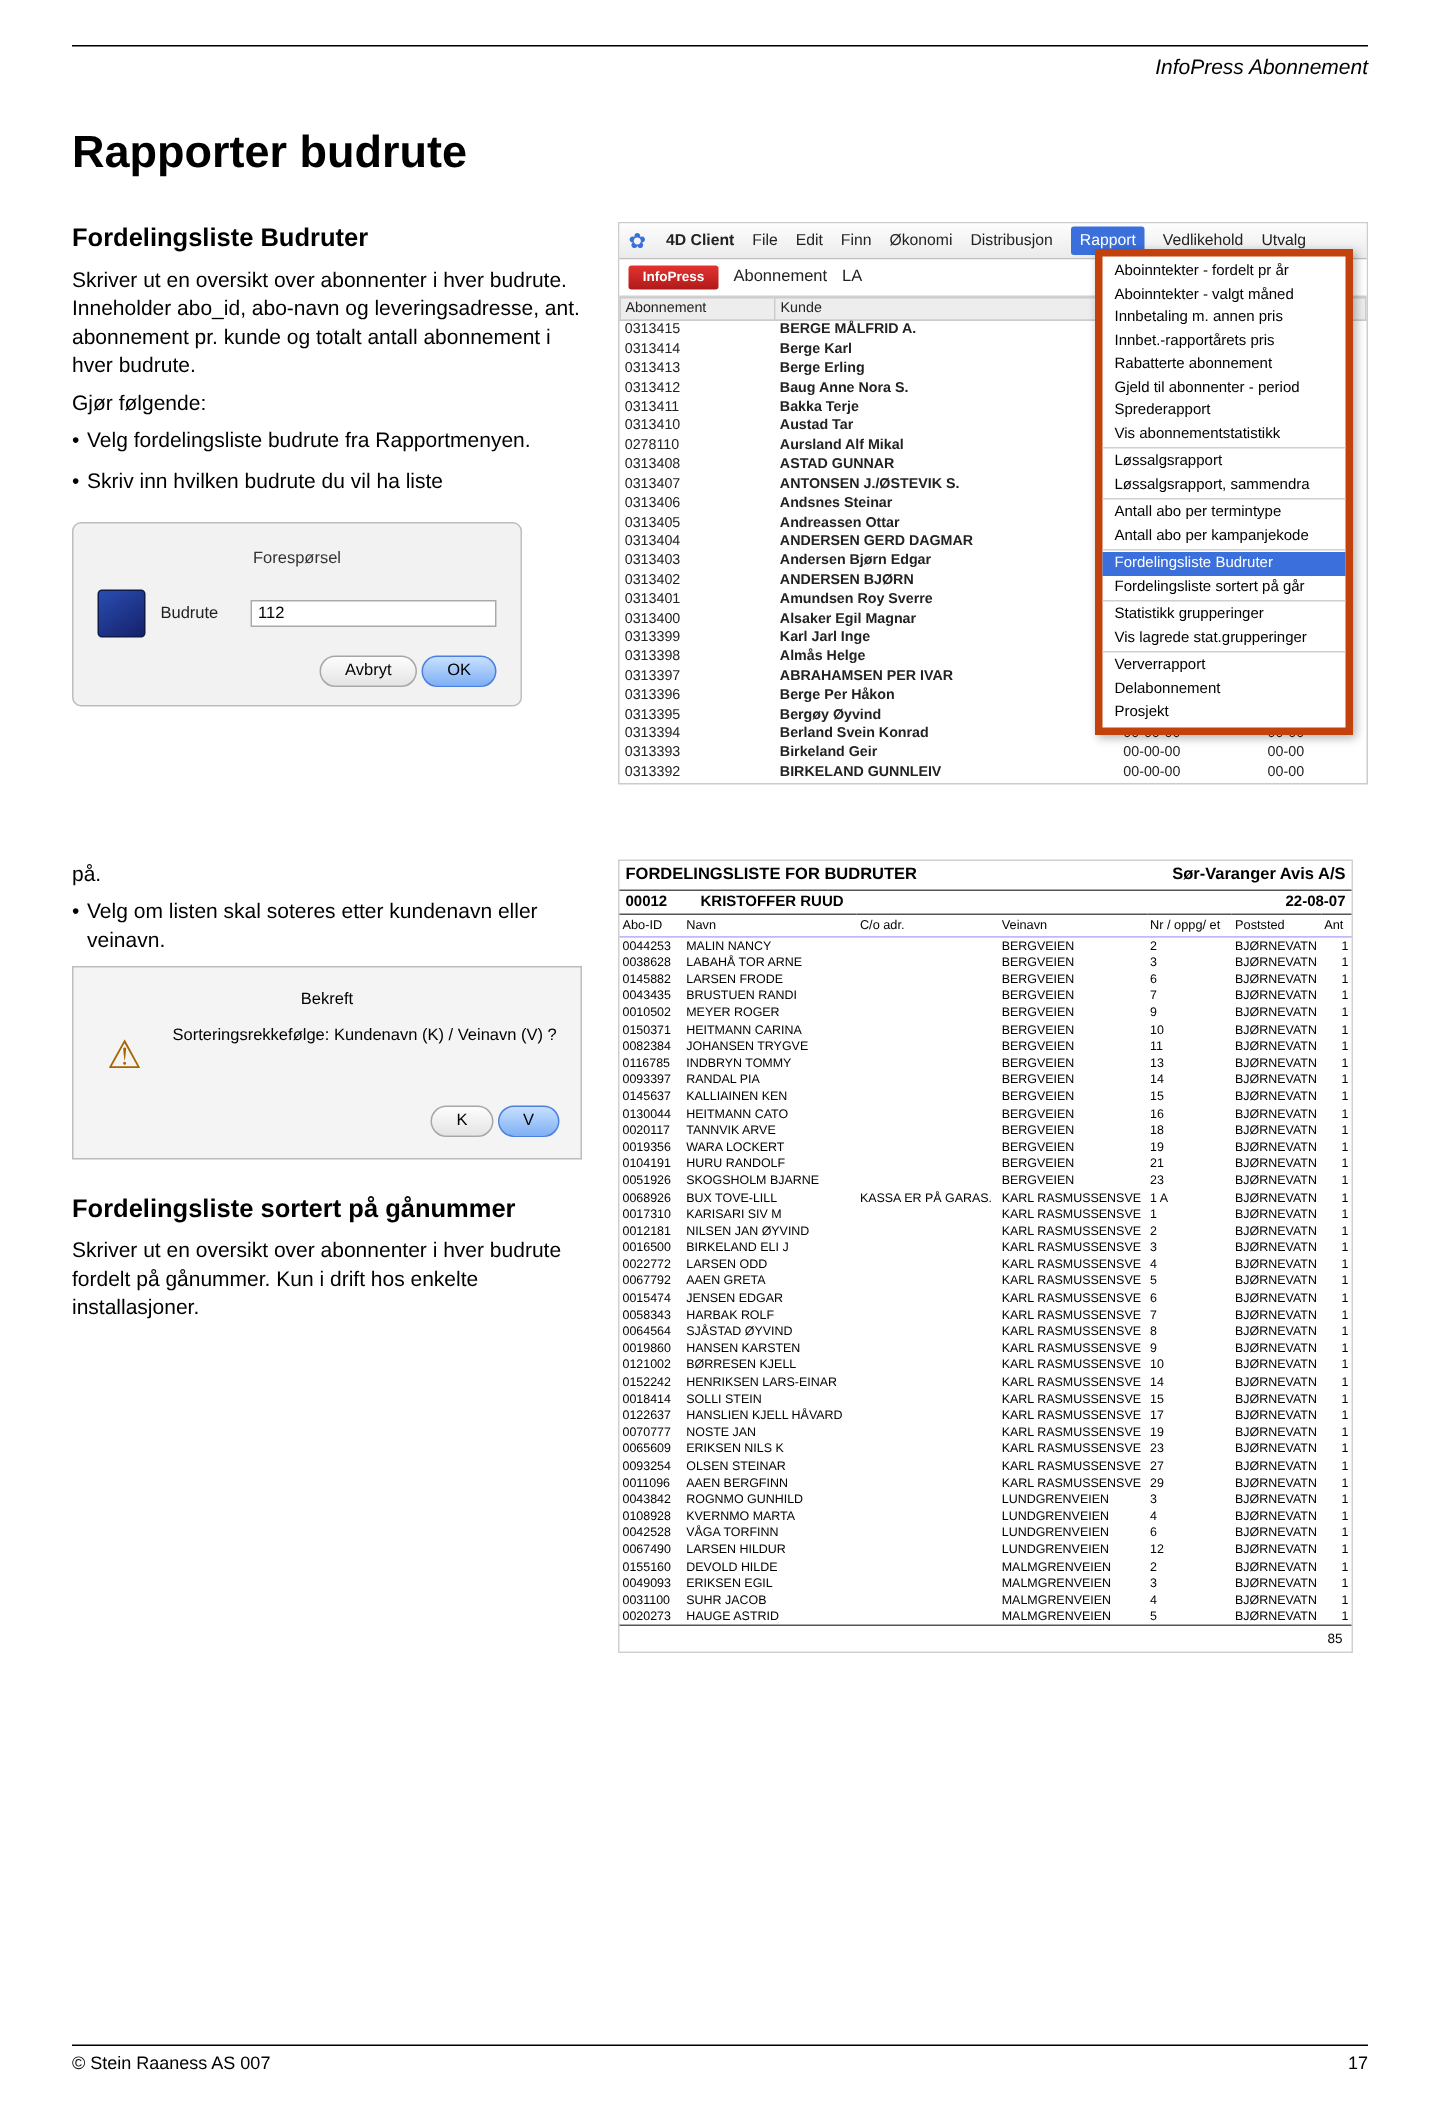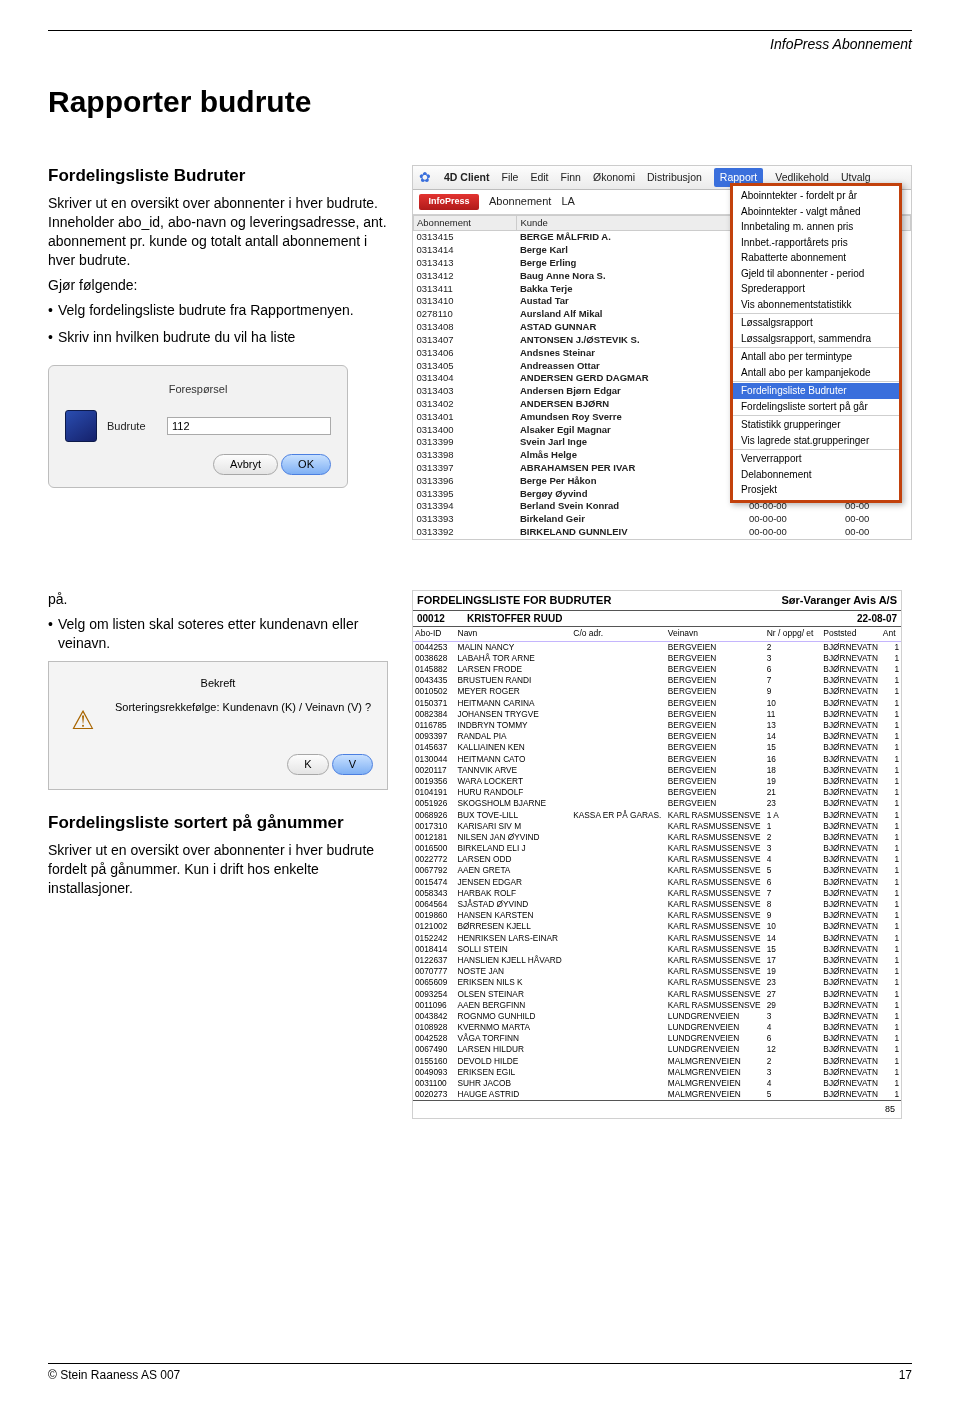--- a/index.html
+++ b/index.html
@@ -19,21 +19,21 @@
     text-align: right;
     font-size: 14px;
     font-style: italic;
     color: #000;
     margin-top: 4px;
     margin-bottom: 28px;
   }
   h1 {
     font-size: 30px;
     font-weight: 700;
-    margin-bottom: 43px;
+    margin-bottom: 26px;
   }
   h2 {
     font-size: 17px;
     font-weight: 700;
     margin-bottom: 6px;
   }
   .cols { display: flex; gap: 18px; }
   .col-left { flex: 0 0 346px; }
   .col-right { flex: 1; }
   p { margin-bottom: 6px; }
@@ -96,21 +96,21 @@
   .datagrid td {
     padding: 0 3px;
     font-size: 9.5px;
     white-space: nowrap;
   }
   .dropdown {
     position: absolute;
     right: 10px; top: 18px;
     width: 172px;
     background: #fff;
-    border: 3px solid #c2410c;
+    border: 5px solid #c2410c;
     box-shadow: 2px 2px 6px rgba(0,0,0,0.3);
     font-size: 10px;
     padding: 2px 0;
   }
   .dropdown div { padding: 1px 8px; white-space: nowrap; }
   .dropdown .sep { border-top: 1px solid #cfcfcf; margin: 1px 0; height: 0; padding: 0; }
   .dropdown .hl { background: #3a6fdc; color: #fff; }
   .shot-wrap { position: relative; }
   
   .dlg {
@@ -377,21 +377,21 @@
                 <td>00-00</td>
               </tr>
               <tr>
                 <td>0313400</td>
                 <td style="font-weight: 700;">Alsaker Egil Magnar</td>
                 <td>00-00-00</td>
                 <td>00-00</td>
               </tr>
               <tr>
                 <td>0313399</td>
-                <td style="font-weight: 700;">Svein Jarl Inge</td>
+                <td style="font-weight: 700;">Karl Jarl Inge</td>
                 <td>00-00-00</td>
                 <td>00-00</td>
               </tr>
               <tr>
                 <td>0313398</td>
                 <td style="font-weight: 700;">Almås Helge</td>
                 <td>00-00-00</td>
                 <td>00-00</td>
               </tr>
               <tr>

